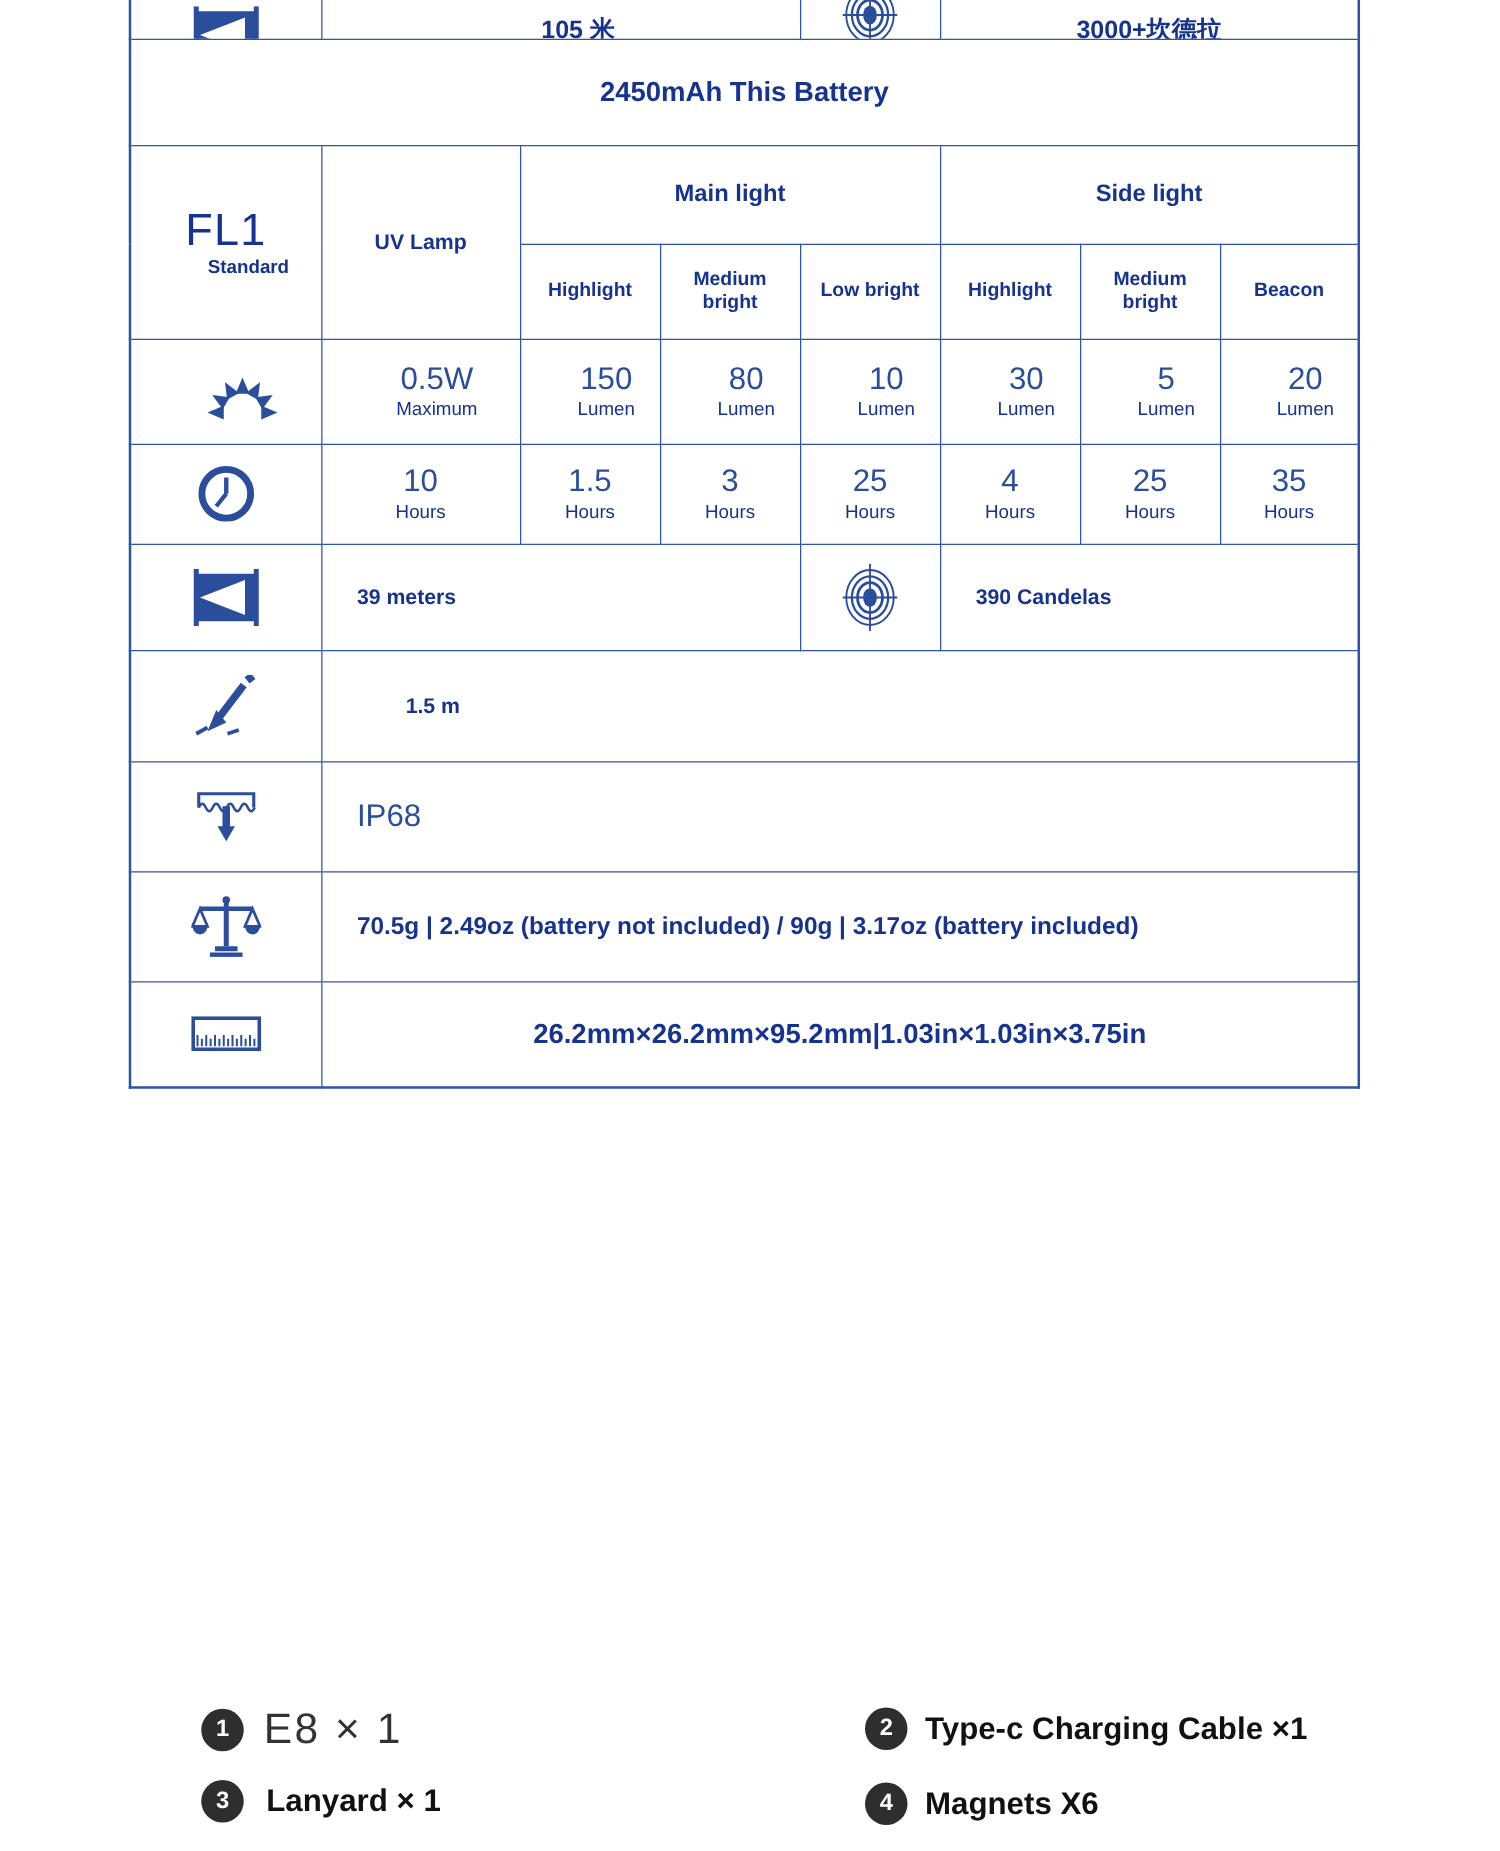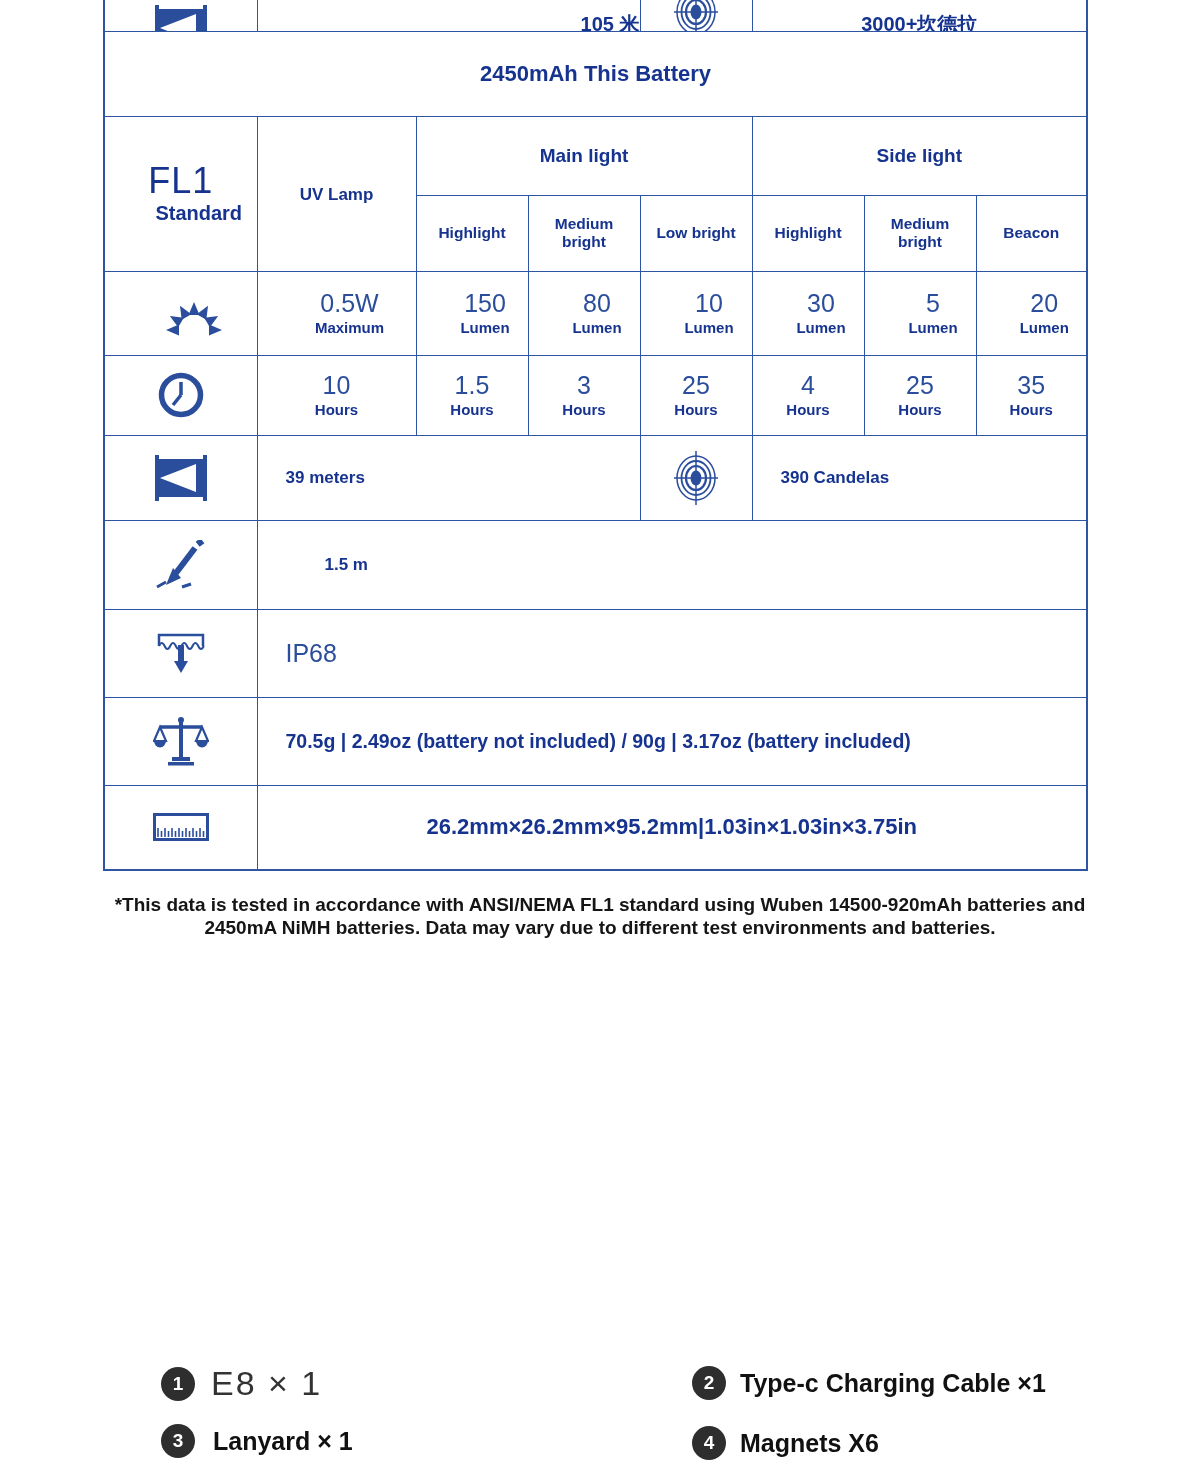--- a/index.html
+++ b/index.html
@@ -15,35 +15,35 @@
   html,body{background:#fff;}
   body{font-family:"Liberation Sans","DejaVu Sans",sans-serif;}
   .page{position:relative;width:1200px;height:1481px;background:#fff;overflow:hidden;}
 
   
   table.spec{position:absolute;left:103px;top:-2px;width:983px;border-collapse:collapse;table-layout:fixed;
     border:2px solid var(--border-blue);}
   table.spec td{border:1.5px solid var(--border-blue);vertical-align:middle;text-align:center;color:var(--navy);}
   td.cut{height:32px;overflow:hidden;position:relative;}
   .cut-inner{position:absolute;left:0;right:0;bottom:6px;display:flex;justify-content:center;align-items:flex-end;}
-  .cut-inner.left{justify-content:flex-end;padding-left:28px;}
+  .cut-inner.left{justify-content:center;padding-left:28px;}
   .cut-text{font-size:20px;font-weight:bold;color:var(--navy);line-height:20px;transform:translateY(9px);}
   .cut-icon{transform:translateY(26px);}
   .cut-icon-c{transform:translateY(14px);}
 
   tr.r-batt td{height:85px;font-size:22px;font-weight:bold;}
   tr.r-head1 td{height:79px;font-size:19px;font-weight:bold;}
   tr.r-head2 td{height:76px;font-size:15.5px;font-weight:bold;line-height:18px;padding:0 6px;}
   .fl1-big{font-size:36px;font-weight:400;letter-spacing:1px;line-height:38px;}
-  .fl1-sub{font-size:20px;font-weight:bold;margin-top:2px;margin-left:36px;}
+  .fl1-sub{font-size:15px;font-weight:bold;margin-top:2px;margin-left:36px;}
   .uv-lab{font-size:17px;font-weight:bold;}
   tr.r-vals td{height:84px;padding-left:26px;}
   tr.r-hrs td{height:80px;}
   .val{font-size:25px;font-weight:400;color:var(--num-blue);line-height:26px;}
-  .unit{font-size:15px;font-weight:bold;color:var(--navy);margin-top:3px;}
+  .unit{font-size:15px;font-weight:normal;color:var(--navy);margin-top:3px;}
   tr.r-beam td{height:85px;}
   .left-cell{text-align:left !important;padding-left:28px;}
   .beam-txt{font-size:17px;font-weight:bold;}
   tr.r-imp td{height:89px;}
   .imp-txt{font-size:17px;font-weight:bold;margin-left:39px;}
   tr.r-ip td{height:88px;}
   .ip-txt{font-size:25px;font-weight:400;color:var(--num-blue);}
   tr.r-wt td{height:88px;}
   .wt-txt{font-size:19.5px;font-weight:bold;}
   tr.r-dim td{height:85px;}
@@ -339,24 +339,20 @@
           </svg>
         </div>
       </td>
       <td colspan="7">
         <span class="dim-txt">26.2mm×26.2mm×95.2mm|1.03in×1.03in×3.75in</span>
       </td>
     </tr>
   </tbody>
     </table>
 
-  <div class="footnote">
-    <div>*This data is tested in accordance with ANSI/NEMA FL1 standard using Wuben 14500-920mAh batteries and</div>
-    <div>2450mA NiMH batteries. Data may vary due to different test environments and batteries.</div>
-  </div>
 
 
   <div class="pkg-item" id="pkg-1">
     <div class="pkg-badge">1</div>
     <div class="pkg-txt big">E8 × 1</div>
   </div>
   <div class="pkg-item" id="pkg-2">
     <div class="pkg-badge">2</div>
     <div class="pkg-txt">Type-c Charging Cable ×1</div>
   </div>

